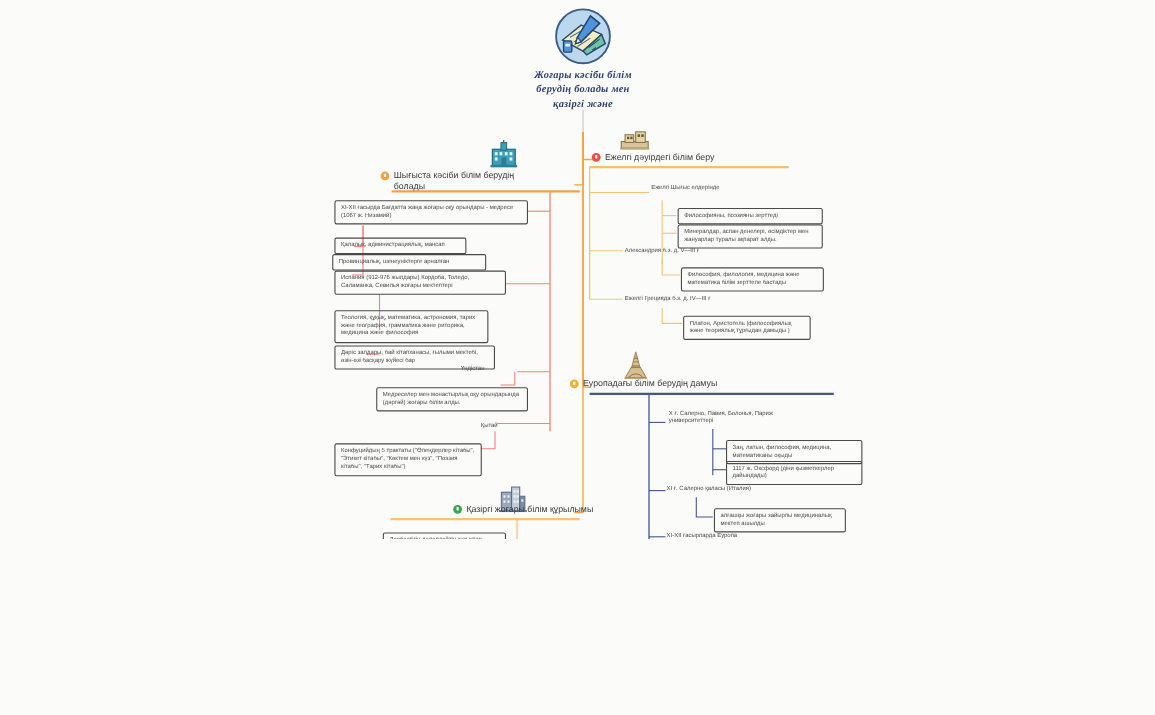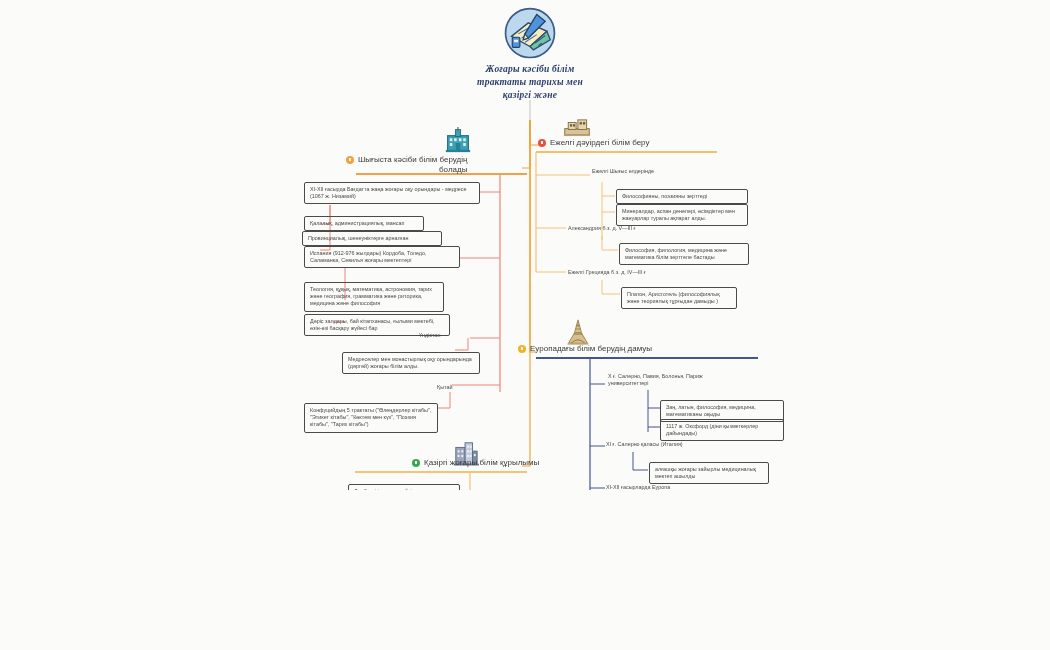--- a/index.html
+++ b/index.html
@@ -50,21 +50,20 @@
     display: flex;
     align-items: flex-start;
     gap: 4px;
     white-space: nowrap;
   }
   .branch-head .btext {
     font-size: 8px;
     line-height: 10px;
     color: #3a3a3a;
     padding-bottom: 18px;
-    text-align: right;
   }
   .bullet {
     width: 8px; height: 8px;
     border-radius: 50%;
     display: inline-block;
     flex: 0 0 auto;
     margin-top: 1px;
     position: relative;
   }
   .bullet::after {
@@ -186,21 +185,21 @@
       <path d="M18 33 L34 24" stroke="#3b6ea8" stroke-width="1.2"></path>
       <path d="M22 38 L38 29" stroke="#3b6ea8" stroke-width="1.2"></path>
       <path d="M26 43 L40 34" stroke="#3b6ea8" stroke-width="1.2"></path>
       <path d="M40 10 L50 18 L30 38 L24 40 L26 33 Z" fill="#4f93d9" stroke="#22406b" stroke-width="1.6"></path>
       <path d="M24 40 L26 33 L30 38 Z" fill="#f6edbf" stroke="#22406b" stroke-width="1.2"></path>
       <rect x="11" y="37" width="9" height="12" rx="1.5" fill="#4f93d9" stroke="#22406b" stroke-width="1.4"></rect>
       <rect x="13" y="40" width="5" height="3" fill="#e9f3fb"></rect>
     </svg>
     <div class="rootlabel">
       <div>Жоғары кәсіби білім</div>
-      <div>трактаты тарихы мен</div>
+      <div>берудің болады мен</div>
       <div>қазіргі және</div>
     </div>
   </div>
 
   <svg class="branch-icon" style="left:444px; top:127px;" viewBox="0 0 32 30">
     <rect x="4" y="10" width="24" height="17" fill="#3aa0b5" stroke="#1d6a7c" stroke-width="1.2"></rect>
     <rect x="13" y="3" width="6" height="8" fill="#3aa0b5" stroke="#1d6a7c" stroke-width="1"></rect>
     <rect x="15.2" y="0" width="1.4" height="4" fill="#8a5a2b"></rect>
     <rect x="6.5" y="13" width="3" height="3.4" fill="#dff2f6"></rect>
     <rect x="11.5" y="13" width="3" height="3.4" fill="#dff2f6"></rect>

